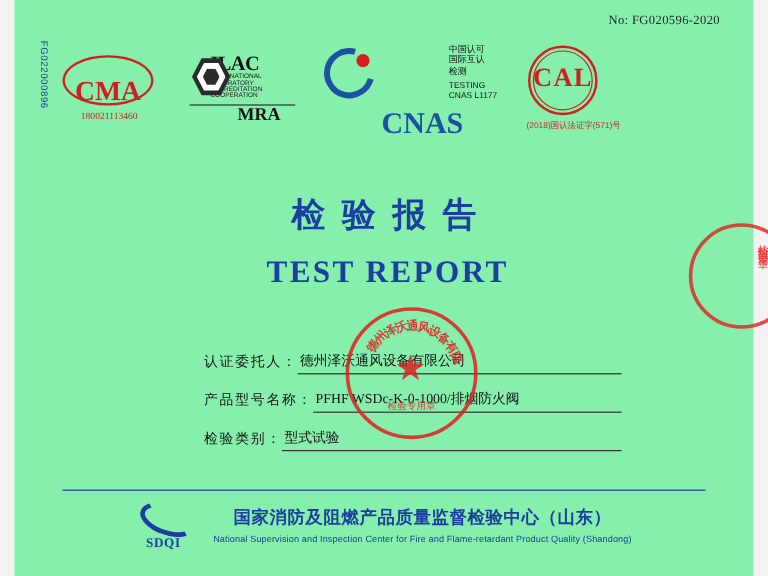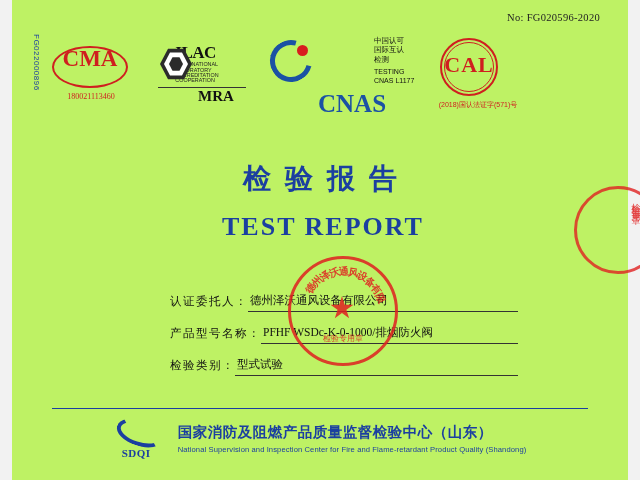--- a/index.html
+++ b/index.html
@@ -30,21 +30,21 @@
   }
   .edge-left { left: 0; }
   .edge-right { right: 0; }
 
   .sheet {
     position: absolute;
     left: 12px;
     top: 0;
     width: 616px;
     height: 480px;
-    background: #bef264;
+    background: #86efac;
   }
 
   
   .report-no {
     position: absolute;
     right: 28px;
     top: 12px;
     font-size: 10.5px;
     color: #222;
     font-family: "Liberation Serif", serif;
@@ -87,21 +87,21 @@
   .cma-ellipse {
     position: absolute;
     left: 0; top: 8px;
     width: 76px; height: 42px;
     border: 2.5px solid #cf1f1f;
     border-radius: 50%;
     box-sizing: border-box;
   }
   .cma-text {
     position: absolute;
-    left: 0; top: 8px;
+    left: 0; top: 25px;
     width: 76px;
     text-align: center;
     color: #cf1f1f;
     font-size: 23px;
     font-weight: bold;
     font-family: "Liberation Serif", serif;
     letter-spacing: 0px;
   }
   .cma-num {
     position: absolute;
@@ -456,20 +456,21 @@
   .footer-texts {
     line-height: 1.35;
   }
   .footer-cn {
     font-family: "Liberation Serif", serif;
     font-size: 14.5px;
     font-weight: bold;
     color: #1b3fa0;
     letter-spacing: 0.5px;
     white-space: nowrap;
+    text-align: center;
   }
   .footer-en {
     font-size: 7.6px;
     color: #1b3fa0;
     letter-spacing: 0.1px;
     white-space: nowrap;
     margin-top: 2px;
   }
 </style>
 </head>

